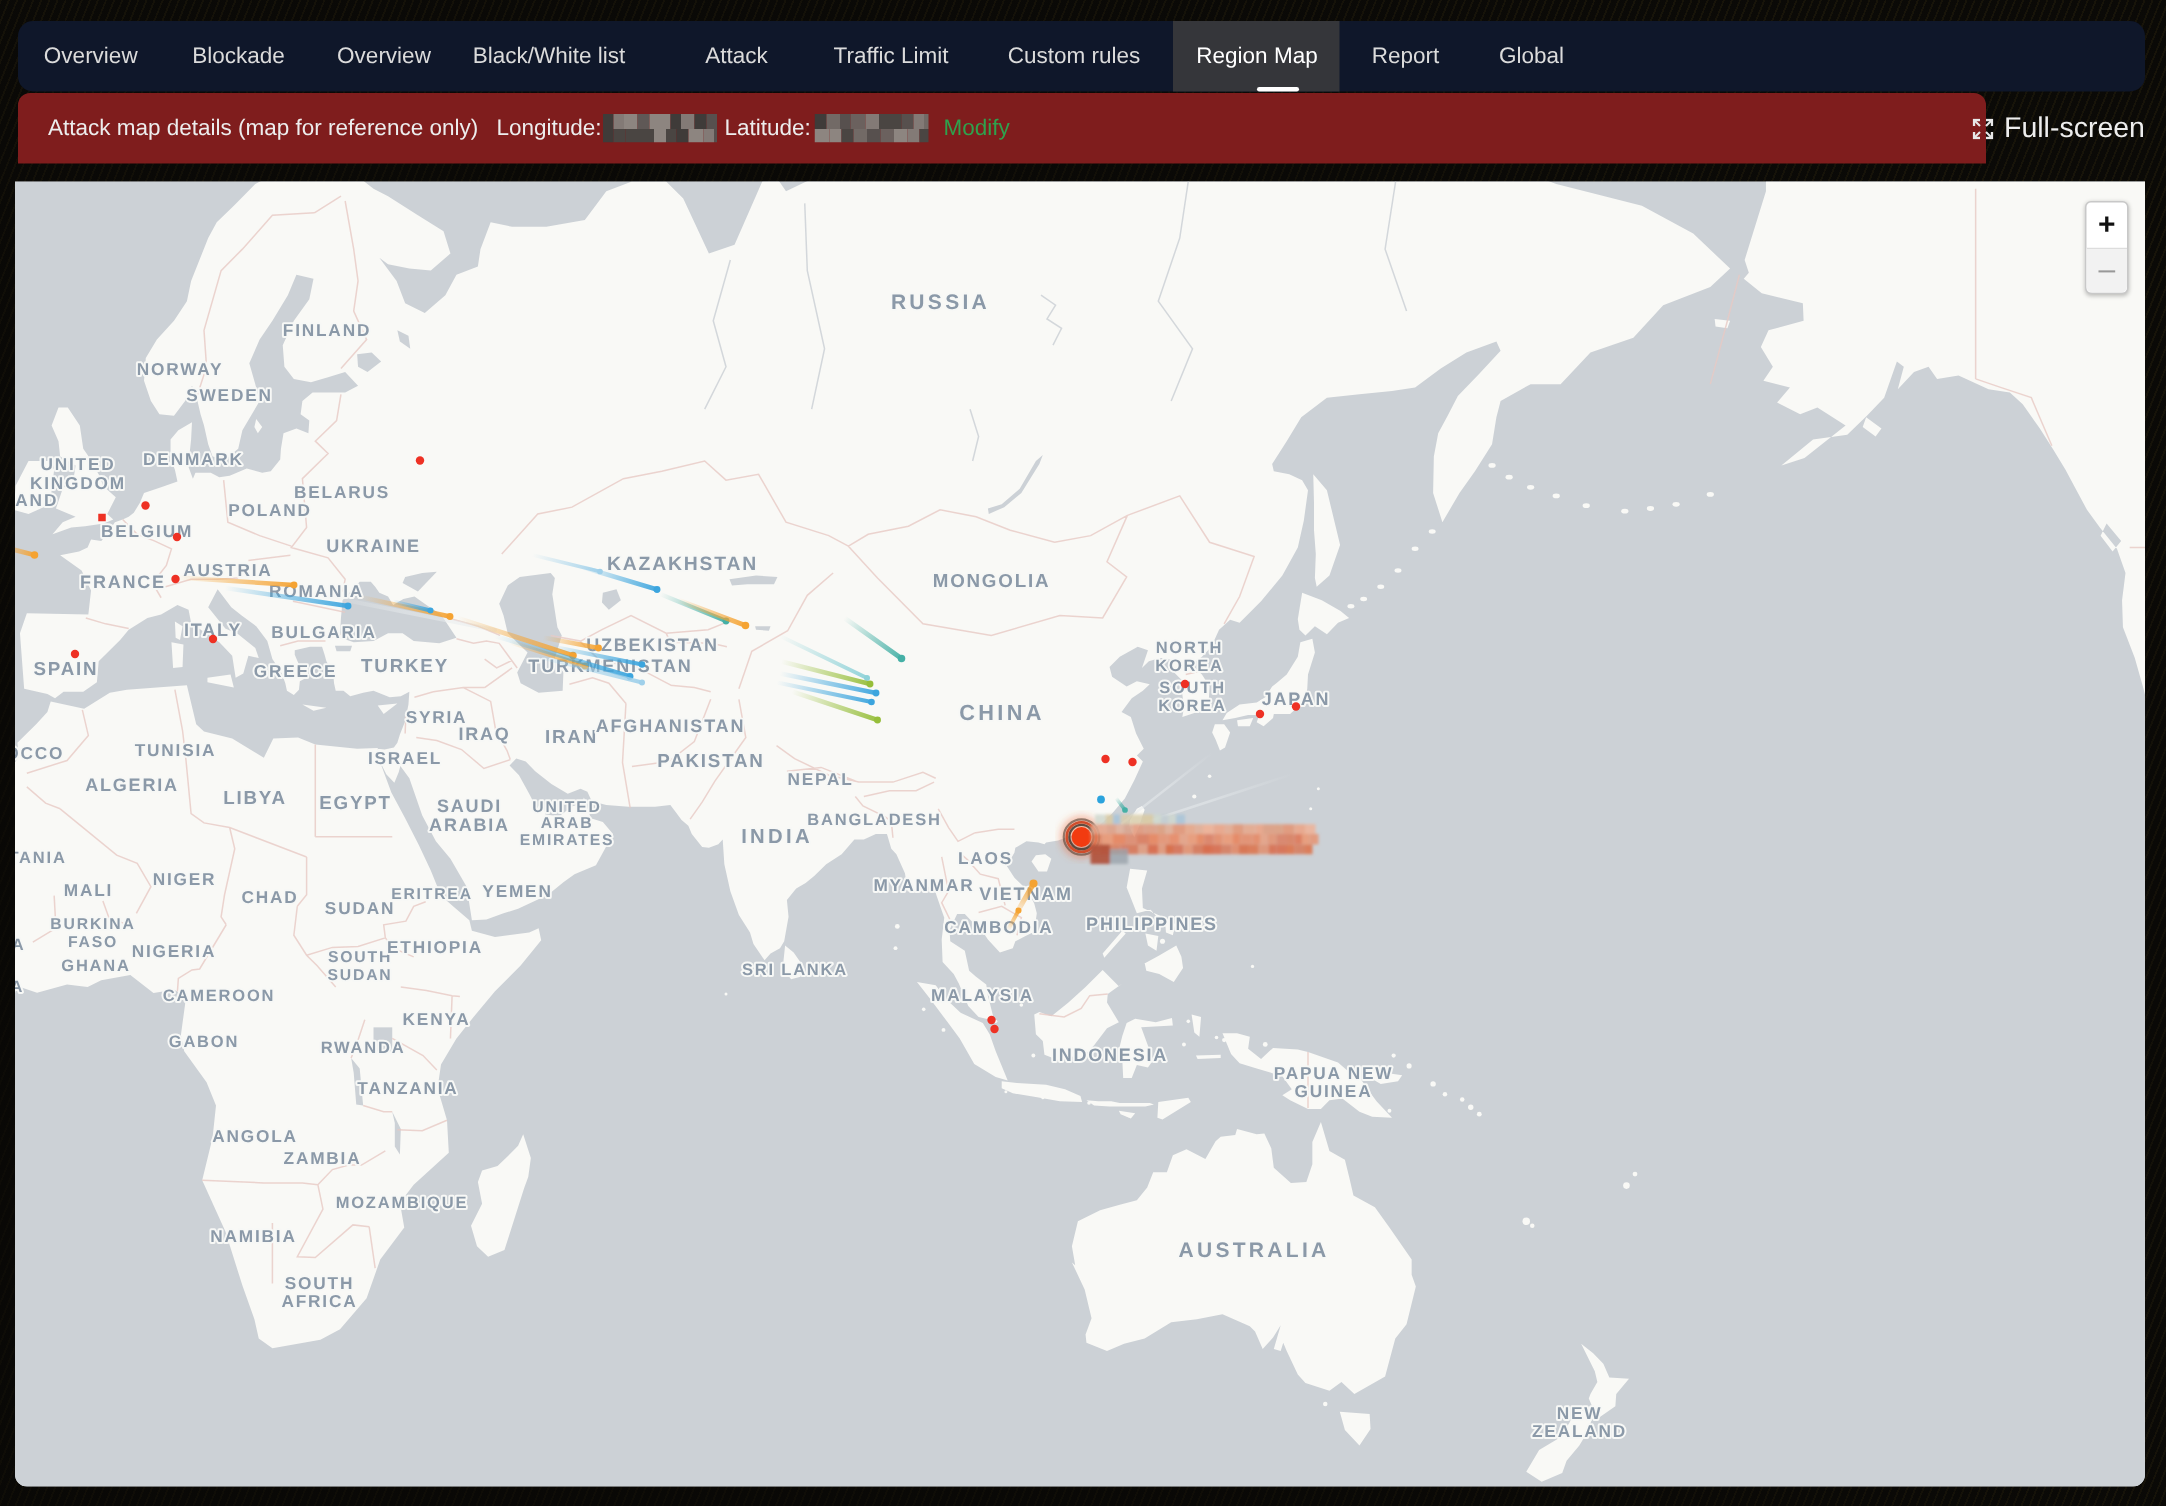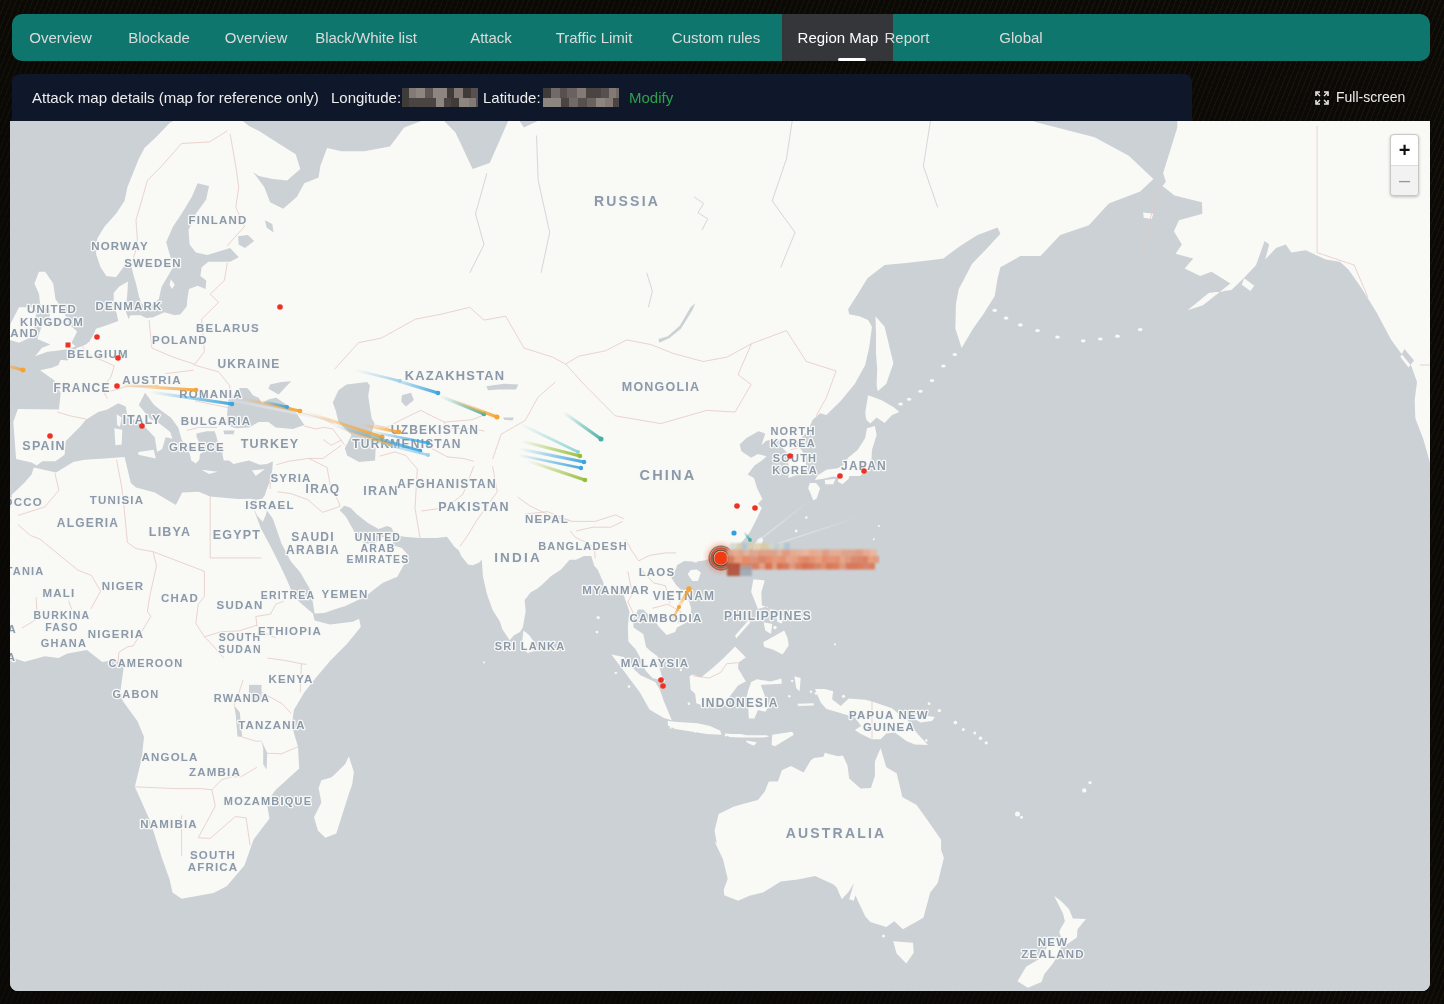--- a/index.html
+++ b/index.html
@@ -2,41 +2,41 @@
 <html><head><meta charset="utf-8"><style>
 *{margin:0;padding:0;box-sizing:border-box}
 html,body{width:1444px;height:1004px;overflow:hidden}
 body{font-family:"Liberation Sans",sans-serif;background:#0b0a07;position:relative}
 body::before{content:"";position:absolute;inset:0;
  background:repeating-linear-gradient(112deg,rgba(200,162,48,0.11) 0 1.2px,rgba(10,8,4,0) 1.2px 5px);
  opacity:.65;pointer-events:none}
 body::after{content:"";position:absolute;inset:0;
  background:radial-gradient(1250px 760px at 30% 64%,rgba(8,7,5,0.95),rgba(8,7,5,0.45) 70%,rgba(8,7,5,0.08) 100%);
  pointer-events:none}
-.nav{position:absolute;left:12px;top:14px;width:1418px;height:47px;background:#0f766e;border-radius:10px;z-index:5}
+.nav{position:absolute;left:12px;top:14px;width:1418px;height:47px;background:#0f172a;border-radius:10px;z-index:5}
 .tab{position:absolute;top:0;height:47px;line-height:47px;font-size:15px;color:#dbdbdb;transform:translateX(-50%);white-space:nowrap}
-.sub{position:absolute;left:12px;top:74px;width:1180px;height:47px;background:#0f172a;border-radius:8px 8px 0 0;z-index:5;color:#ededed;font-size:15px}
+.sub{position:absolute;left:12px;top:62px;width:1312px;height:47px;background:#7f1d1d;border-radius:8px 8px 0 0;z-index:5;color:#ededed;font-size:15px}
 .sub .t{position:absolute;top:0;height:47px;line-height:47px;white-space:nowrap}
 .map{position:absolute;left:10px;top:121px;width:1420px;height:870px;background:#ccd1d6;border-radius:0 0 8px 8px;overflow:hidden;z-index:4}
 .zoomctl{position:absolute;left:1380px;top:13px;width:29px;height:62px;background:#fff;border:1px solid #c8c8c8;border-radius:4px;box-shadow:0 1px 3px rgba(0,0,0,.25)}
 .zoomctl .plus{position:absolute;top:0;left:0;right:0;height:31px;text-align:center;line-height:31px;font-size:20px;font-weight:bold;color:#111}
 .zoomctl .minus{position:absolute;bottom:0;left:0;right:0;height:30px;text-align:center;line-height:28px;font-size:20px;color:#999;background:#f2f2f2;border-top:1px solid #ddd;border-radius:0 0 4px 4px}
 </style></head><body>
 <div class="nav">
     <div class="tab" style="left:48.5px">Overview</div>
     <div class="tab" style="left:147px">Blockade</div>
     <div class="tab" style="left:244px">Overview</div>
     <div class="tab" style="left:354px">Black/White list</div>
     <div class="tab" style="left:479px">Attack</div>
     <div class="tab" style="left:582px">Traffic Limit</div>
     <div class="tab" style="left:704px">Custom rules</div>
     <div style="position:absolute;left:770px;top:0;width:111px;height:47px;background:#35363a"></div>
     <div style="position:absolute;left:826px;top:44px;width:28px;height:3px;background:#fff;border-radius:2px"></div>
     <div class="tab" style="left:826px;top:0;color:#fff;transform:translateX(-50%);left:826px">Region Map</div>
-    <div class="tab" style="left:895px">Report</div>
+    <div class="tab" style="left:925px">Report</div>
     <div class="tab" style="left:1009px">Global</div>
   </div>
 <div class="sub">
  <div class="t" style="left:20px">Attack map details (map for reference only)</div>
  <div class="t" style="left:319px">Longitude:</div>
  <div style="position:absolute;left:390px;top:14px;width:76px;height:19px;overflow:hidden;filter:blur(0.5px)">
       <div style="position:absolute;left:0px;top:0px;width:7px;height:10px;background:#3f3b39"></div>
       <div style="position:absolute;left:7px;top:0px;width:7px;height:10px;background:#837a76"></div>
       <div style="position:absolute;left:14px;top:0px;width:9px;height:10px;background:#8d8580"></div>
       <div style="position:absolute;left:23px;top:0px;width:8px;height:10px;background:#5f5856"></div>
@@ -81,21 +81,21 @@
     </div>
  <div class="t" style="left:617px;color:#2fa14d">Modify</div>
  <svg style="position:absolute;left:1303px;top:17px" width="14" height="14" viewBox="0 0 14 14">
   <g stroke="#e8e8e8" stroke-width="1.6" fill="none">
    <path d="M1 5 L1 1 L5 1 M9 1 L13 1 L13 5 M13 9 L13 13 L9 13 M5 13 L1 13 L1 9"></path>
   </g>
   <g stroke="#e8e8e8" stroke-width="1.4">
    <path d="M1.5 1.5 L5 5 M12.5 1.5 L9 5 M12.5 12.5 L9 9 M1.5 12.5 L5 9"></path>
   </g>
  </svg>
- <div class="t" style="left:1324px;font-size:14px">Full-screen</div>
+ <div class="t" style="left:1324px;font-size:19px">Full-screen</div>
 </div>
 <div class="map">
 <svg width="1420" height="870" viewBox="10 121 1420 870" style="display:block">
 <rect x="10" y="121" width="1420" height="870" fill="#ccd1d6"></rect>
 <defs>
         <filter id="bl">
           <feGaussianBlur stdDeviation="0.7"></feGaussianBlur>
         </filter>
         <filter id="mblur">
           <feGaussianBlur stdDeviation="1.1"></feGaussianBlur>

